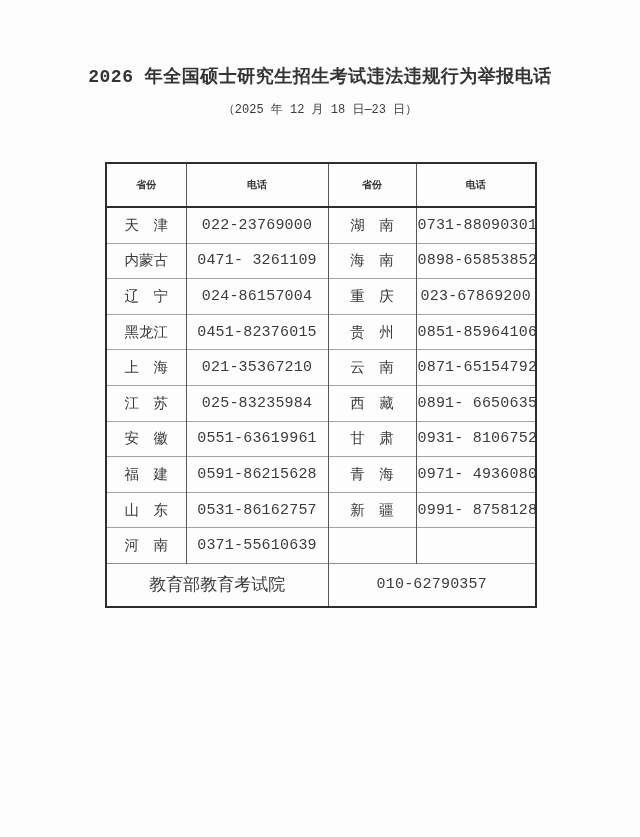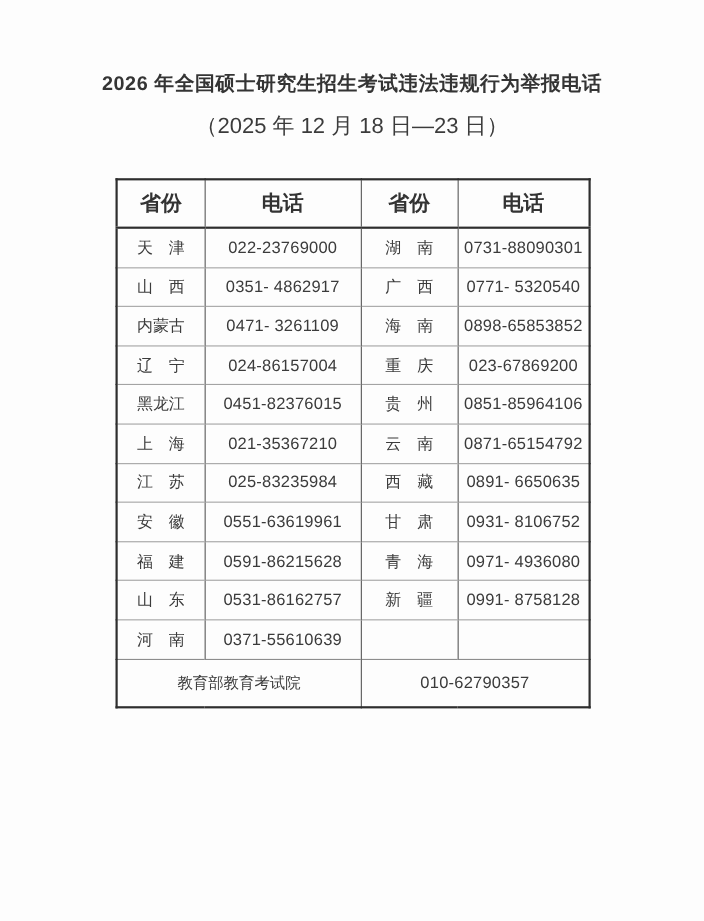--- a/index.html
+++ b/index.html
@@ -5,56 +5,56 @@
   html, body {
     margin: 0;
     padding: 0;
     background: #ffffff;
   }
   .page {
     position: relative;
     width: 640px;
     height: 837px;
     background: #fdfdfd;
-    font-family: Liberation Sans, sans-serif;
+    font-family: Liberation Mono, monospace;
     color: #3b3b3b;
     overflow: hidden;
   }
   .title {
     position: absolute;
     top: 64px;
     left: 0;
     width: 640px;
     text-align: center;
     font-size: 18px;
     font-weight: bold;
     letter-spacing: 0.5px;
     color: #343434;
   }
   .subtitle {
     position: absolute;
     top: 101px;
     left: 0;
     width: 640px;
     text-align: center;
-    font-size: 20px;
+    font-size: 12px;
     color: #3b3b3b;
   }
   table.phone-table {
     position: absolute;
     left: 105px;
     top: 162px;
     width: 430px;
     border-collapse: collapse;
     table-layout: fixed;
     border: 2.5px solid #2e2e2e;
   }
   .phone-table th {
     height: 40px;
-    font-size: 19px;
+    font-size: 10px;
     font-weight: bold;
     text-align: center;
     vertical-align: middle;
     color: #333333;
     border-left: 1px solid #585858;
     border-bottom: 2px solid #2e2e2e;
     background: #fdfdfd;
   }
   .phone-table th:first-child { border-left: none; }
   .phone-table tbody td {
@@ -64,21 +64,21 @@
     vertical-align: middle;
     color: #3b3b3b;
     border-left: 1px solid #585858;
     border-top: 1px solid #a3a3a3;
     white-space: pre;
     overflow: hidden;
   }
   .phone-table tbody td:first-child { border-left: none; }
   .phone-table tfoot td {
     height: 40px;
-    font-size: 14px;
+    font-size: 17px;
     text-align: center;
     vertical-align: middle;
     color: #3b3b3b;
     border-top: 1px solid #8d8d8d;
     border-left: 1px solid #585858;
     white-space: pre;
   }
   .phone-table tfoot td:first-child { border-left: none; }
   .phone-table td.phone { font-size: 15px; letter-spacing: 0.2px; }
 </style>
@@ -103,26 +103,20 @@
         <th>省份</th>
         <th>电话</th>
       </tr>
     </thead>
     <tbody>
         <tr>
           <td>天　津</td>
           <td class="phone">022-23769000</td>
           <td>湖　南</td>
           <td class="phone">0731-88090301</td>
-        </tr>
-        <tr>
-          <td>山　西</td>
-          <td class="phone">0351- 4862917</td>
-          <td>广　西</td>
-          <td class="phone">0771- 5320540</td>
         </tr>
         <tr>
           <td>内蒙古</td>
           <td class="phone">0471- 3261109</td>
           <td>海　南</td>
           <td class="phone">0898-65853852</td>
         </tr>
         <tr>
           <td>辽　宁</td>
           <td class="phone">024-86157004</td>

